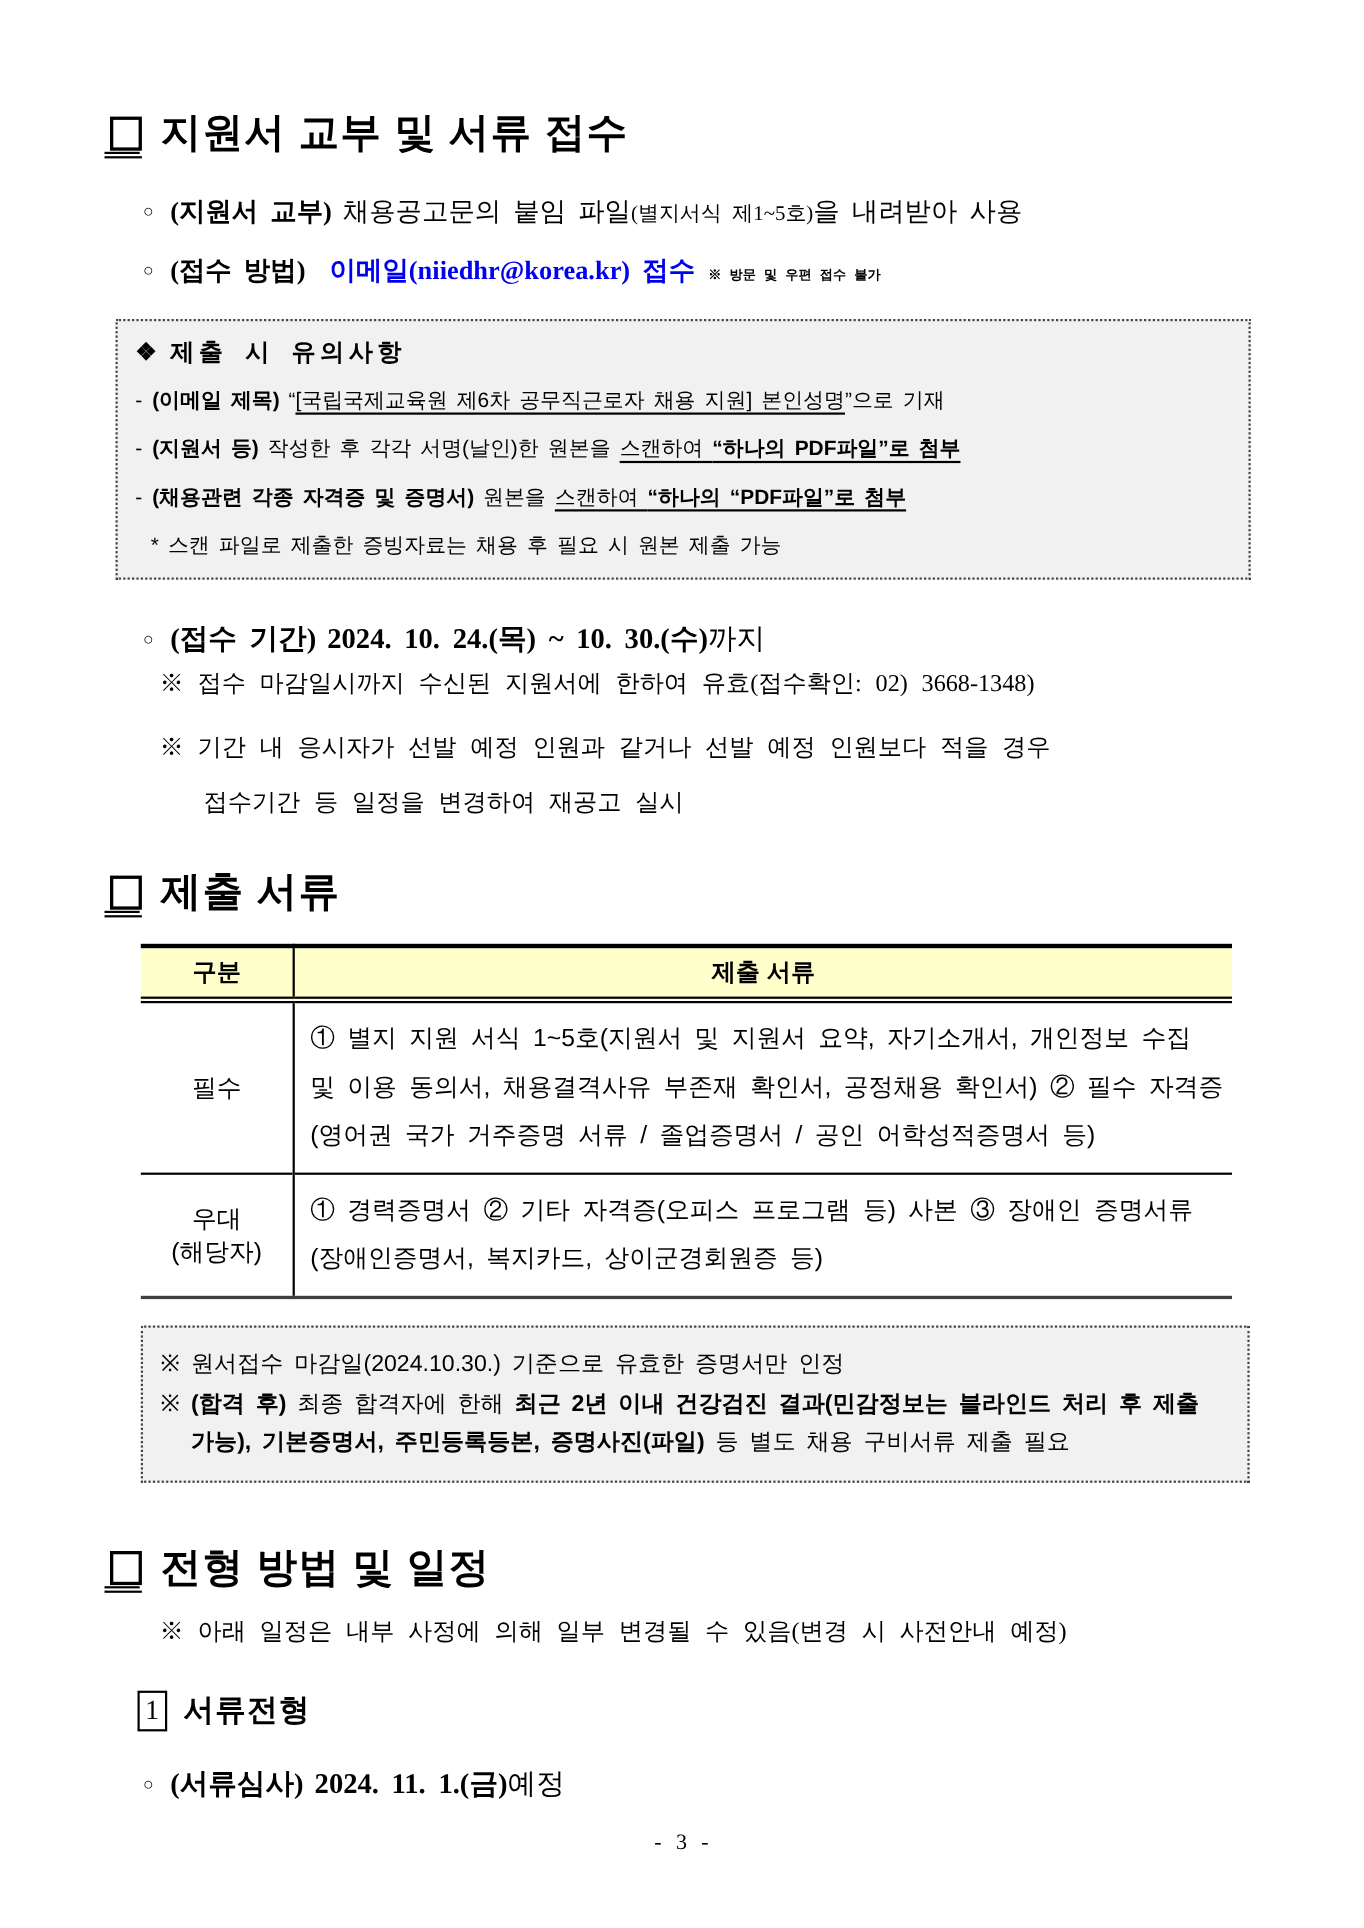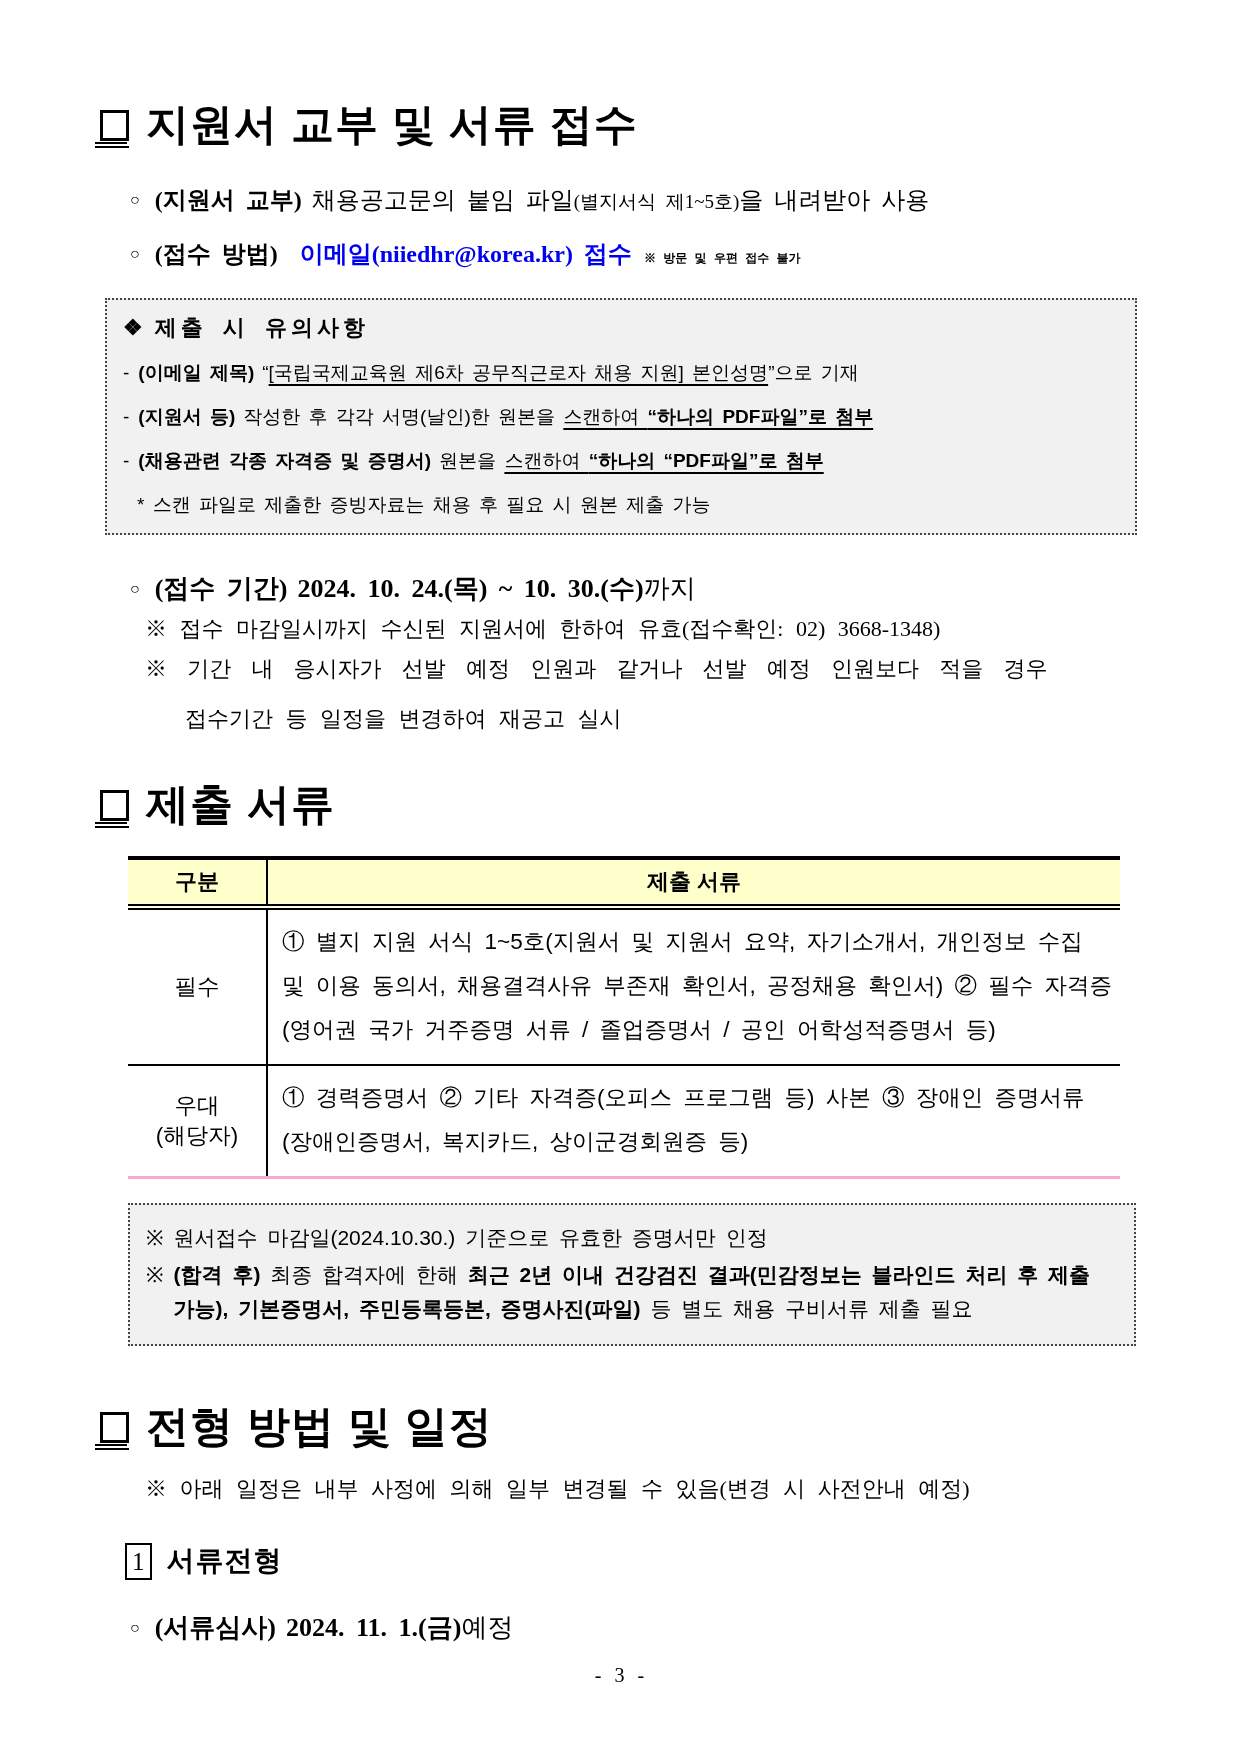--- a/index.html
+++ b/index.html
@@ -13,21 +13,21 @@
     color:#000;
     font-family:"Liberation Serif", serif;
     overflow:hidden;
   }
   .sans  { font-family:"Liberation Sans", sans-serif; }
   .b { font-weight:bold; }
   .ul { text-decoration:underline; text-underline-offset:5px; text-decoration-thickness:2px; }
 
   
   .h1 { display:flex; align-items:center; font-family:"Liberation Sans", sans-serif;
-        font-weight:bold; font-size:43px; letter-spacing:1px; }
+        font-weight:bold; font-size:37px; letter-spacing:1px; }
   .hsq { position:relative; display:inline-block; flex:none;
          width:23px; height:25px; border:3px solid #000; background:#fff; margin-right:17px; }
   .hsq::before { content:""; position:absolute; left:-8px; right:-1px; bottom:-6px;  height:2px; background:#000; }
   .hsq::after  { content:""; position:absolute; left:-8px; right:-3px; bottom:-10px; height:2px; background:#000; }
 
   
   .bullet { margin-left:30px; font-size:24px; word-spacing:5px; }
   .bmark { display:inline-block; font-size:16px; vertical-align:3px; margin-right:15px; }
   .blab { font-weight:bold; margin-right:10px; }
   .small { font-size:19px; }
@@ -52,21 +52,21 @@
   .nmk { flex:none; margin-right:10px; }
   .nrow + .nrow { margin-top:3px; }
 
   
   .note { margin-left:45px; font-size:22px; word-spacing:7px; }
   .cont { margin-left:85px; font-size:22px; word-spacing:7px; }
 
   
   table.doc { border-collapse:collapse; table-layout:fixed;
               margin:22px 0 0 28px; width:992px;
-              border-top:4px solid #000; border-bottom:3px solid #f9a8d4;
+              border-top:4px solid #000; border-bottom:3px solid #404040;
               font-family:"Liberation Sans", sans-serif; font-size:22.5px; }
   table.doc th { background:#FFFFCC; border-bottom:6px double #000;
                  font-size:22px; font-weight:bold; height:44px; padding:0; }
   table.doc .c1 { width:138px; border-right:2px solid #000; text-align:center; }
   table.doc td { vertical-align:middle; }
   table.doc td.content { padding:10px 6px 12px 14px; line-height:44px; word-spacing:5px; }
   table.doc tr.r2 td { border-top:2px solid #000; }
   table.doc td.c1 { line-height:30px; }
 
   
@@ -78,21 +78,21 @@
                letter-spacing:1px; }
 
   .footer { position:absolute; left:0; right:0; top:1664px; text-align:center;
             font-size:20px; letter-spacing:1px; word-spacing:6px; }
 
   
   .mt-b1 { margin-top:30px; }
   .mt-b2 { margin-top:22px; }
   .mt-b3 { margin-top:36px; font-size:26px; }
   .mt-n1 { margin-top:8px; }
-  .mt-n2 { margin-top:10px;font-family:Liberation Mono, monospace; }
+  .mt-n2 { margin-top:28px; }
   .mt-n3 { margin-top:20px; }
   .mt-h2 { margin-top:42px; }
   .mt-h3 { margin-top:52px; }
   .mt-s3n { margin-top:18px; }
   .mt-step { margin-top:38px; }
   .mt-b4 { margin-top:30px; font-size:26px; }
 </style>
 </head>
 <body>
 

